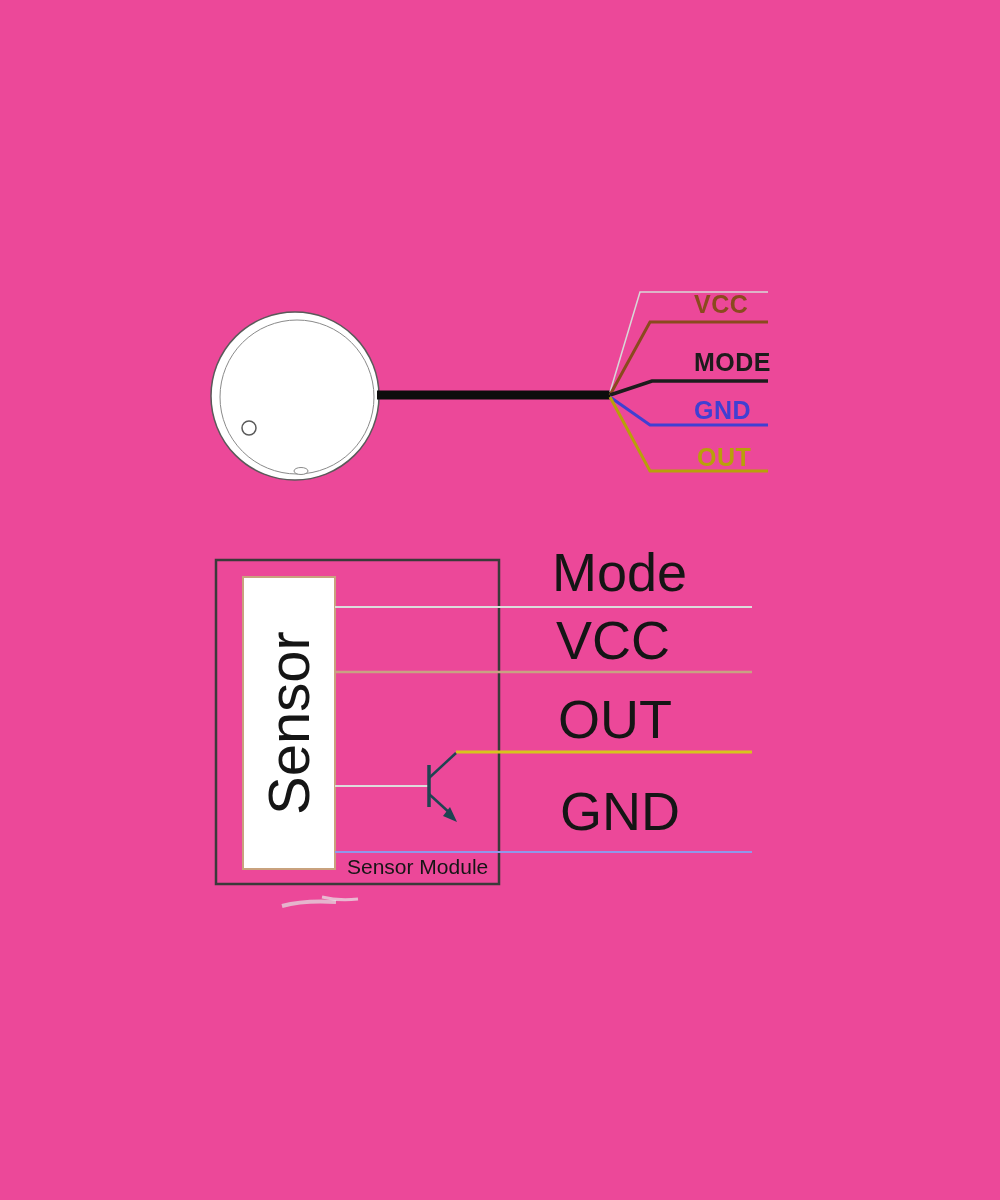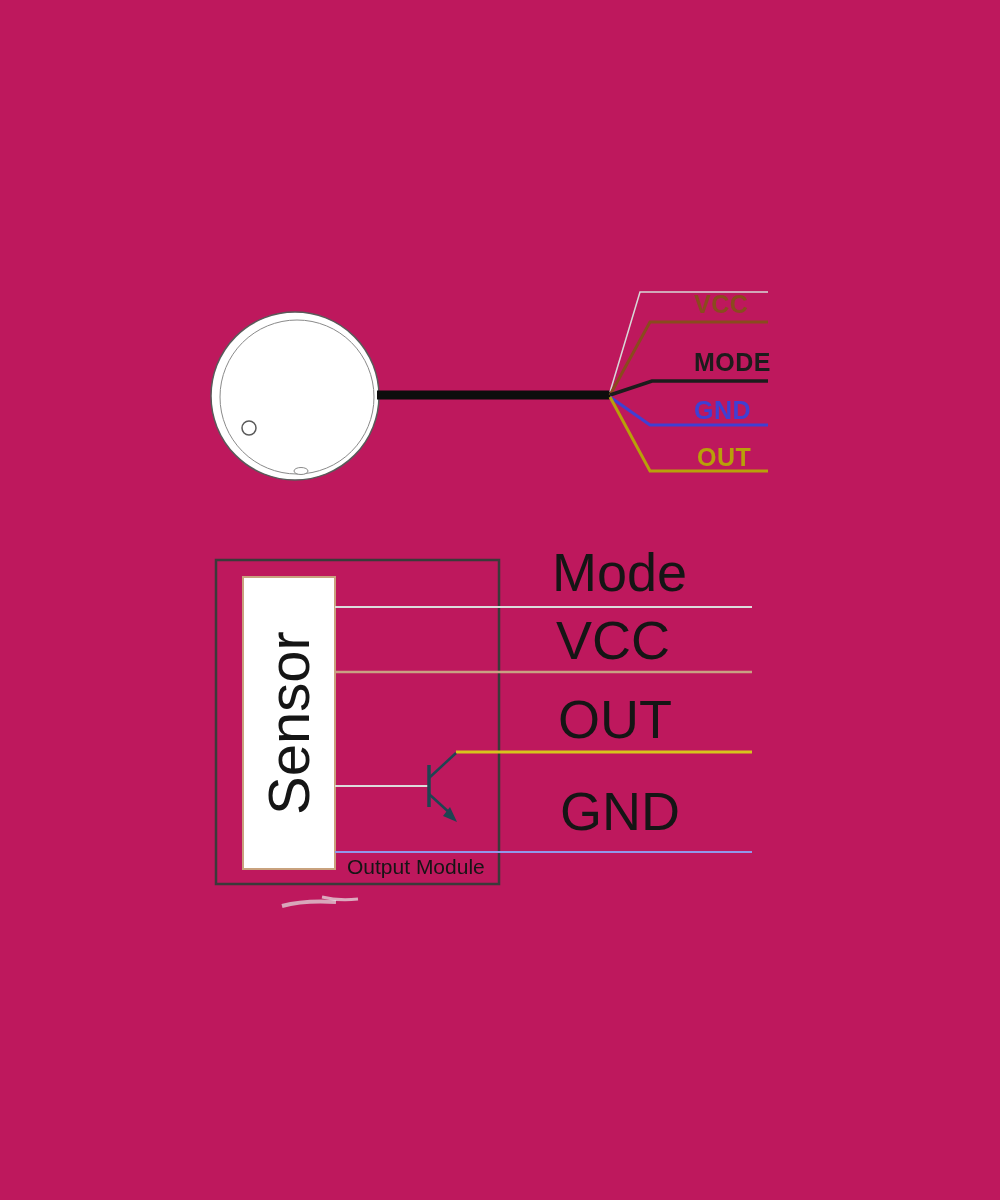--- a/index.html
+++ b/index.html
@@ -5,21 +5,21 @@
   html, body {
     margin: 0;
     padding: 0;
     background: #ffffff;
     font-family: "Liberation Sans", sans-serif;
   }
   .page {
     position: relative;
     width: 1000px;
     height: 1200px;
-    background: #be185d;
+    background: #ec4899;
     overflow: hidden;
   }
   .diagram-svg {
     position: absolute;
     left: 0;
     top: 0;
     width: 1000px;
     height: 1200px;
   }
   .label {
@@ -93,15 +93,15 @@
     <path d="M322,897 q16,4 36,2" stroke="#e8e8e8" stroke-width="3" fill="none" opacity="0.7"></path>
   </svg>
 
   <div class="label pin-label-big" style="left:552px; top:545px;">Mode</div>
   <div class="label pin-label-big" style="left:556px; top:613px;">VCC</div>
   <div class="label pin-label-big" style="left:558px; top:692px;">OUT</div>
   <div class="label pin-label-big" style="left:560px; top:784px;">GND</div>
 
   <div class="label sensor-label" style="left:289px; top:723px;">Sensor</div>
 
-  <div class="label module-label" style="left:347px; top:856px;">Output Module</div>
+  <div class="label module-label" style="left:347px; top:856px;">Sensor Module</div>
 
 </div>
 
 </body></html>

